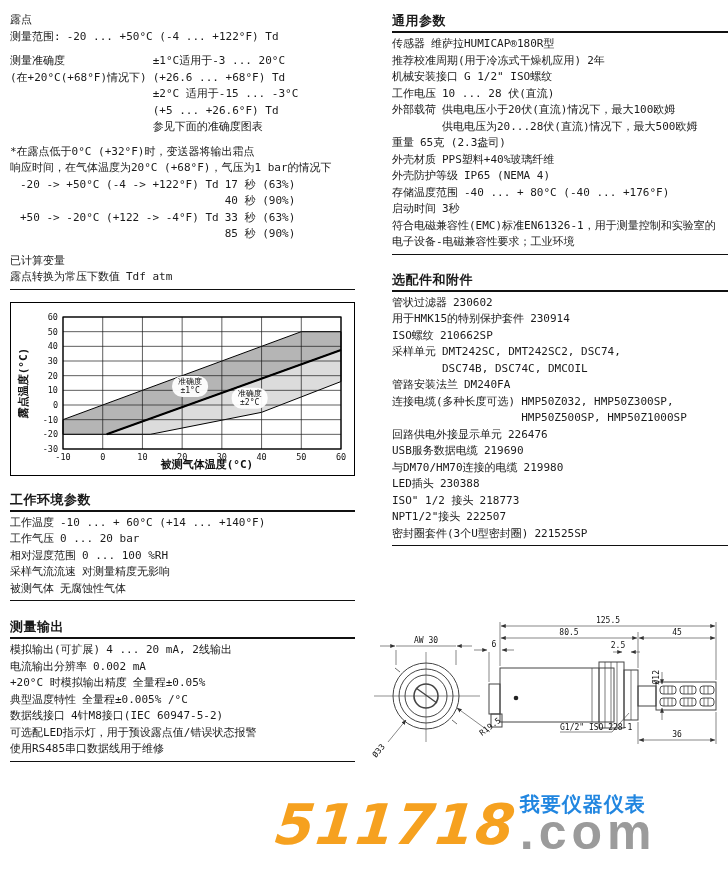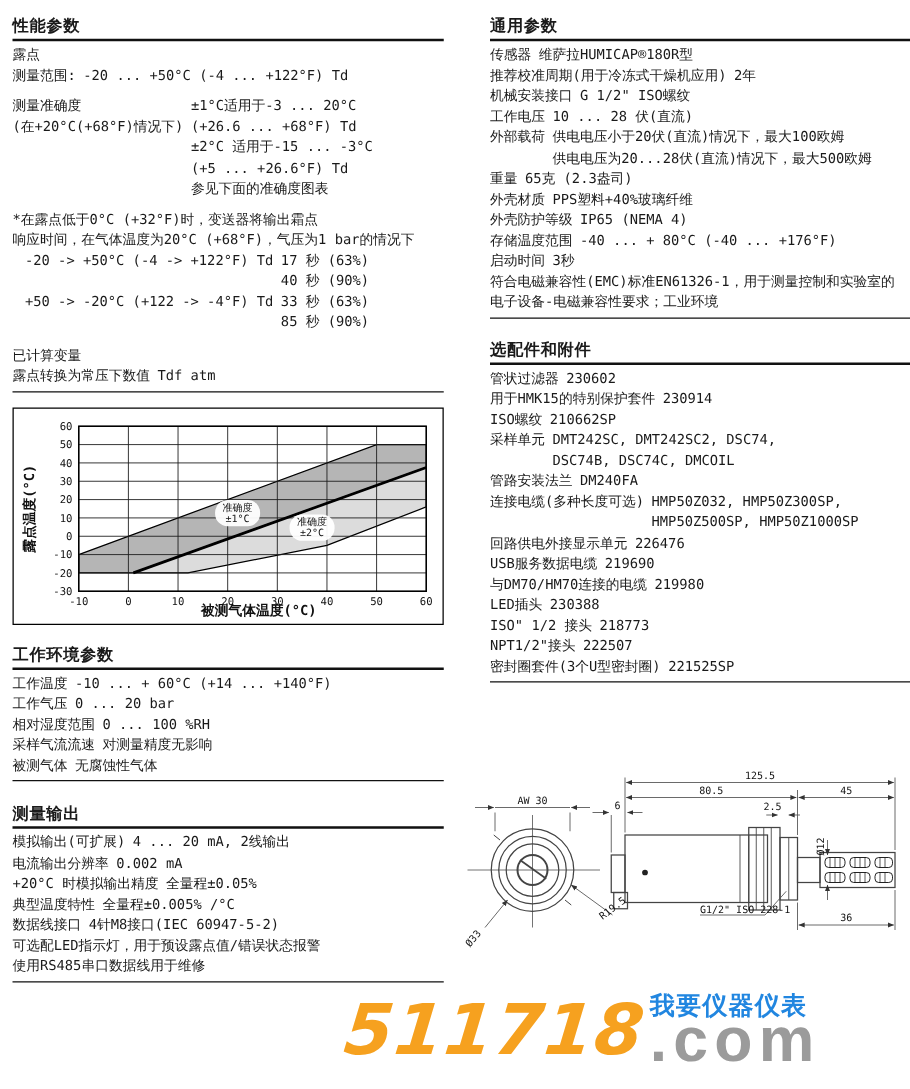--- a/index.html
+++ b/index.html
@@ -43,21 +43,20 @@
             line-height:1;color:#2186e0;letter-spacing:1px}
   #logo .com{font-family:Liberation Sans, sans-serif;font-weight:800;font-size:50px;
              line-height:.74;color:#9b9b9b;letter-spacing:5px}
 </style>
 </head>
 <body>
 
 <div class="col" id="col-left">
 
   <div id="sec-perf">
-    <h2 class="sec-title">性能参数</h2>
     <div class="note">露点</div>
     <div class="row">
       <span class="lbl">测量范围:</span>
       <span class="val">-20 ... +50°C (-4 ... +122°F) Td</span>
     </div>
     <div class="gap8"></div>
     <div class="row">
       <span class="lbl">测量准确度
 (在+20°C(+68°F)情况下)</span>
       <span class="val">±1°C适用于-3 ... 20°C

